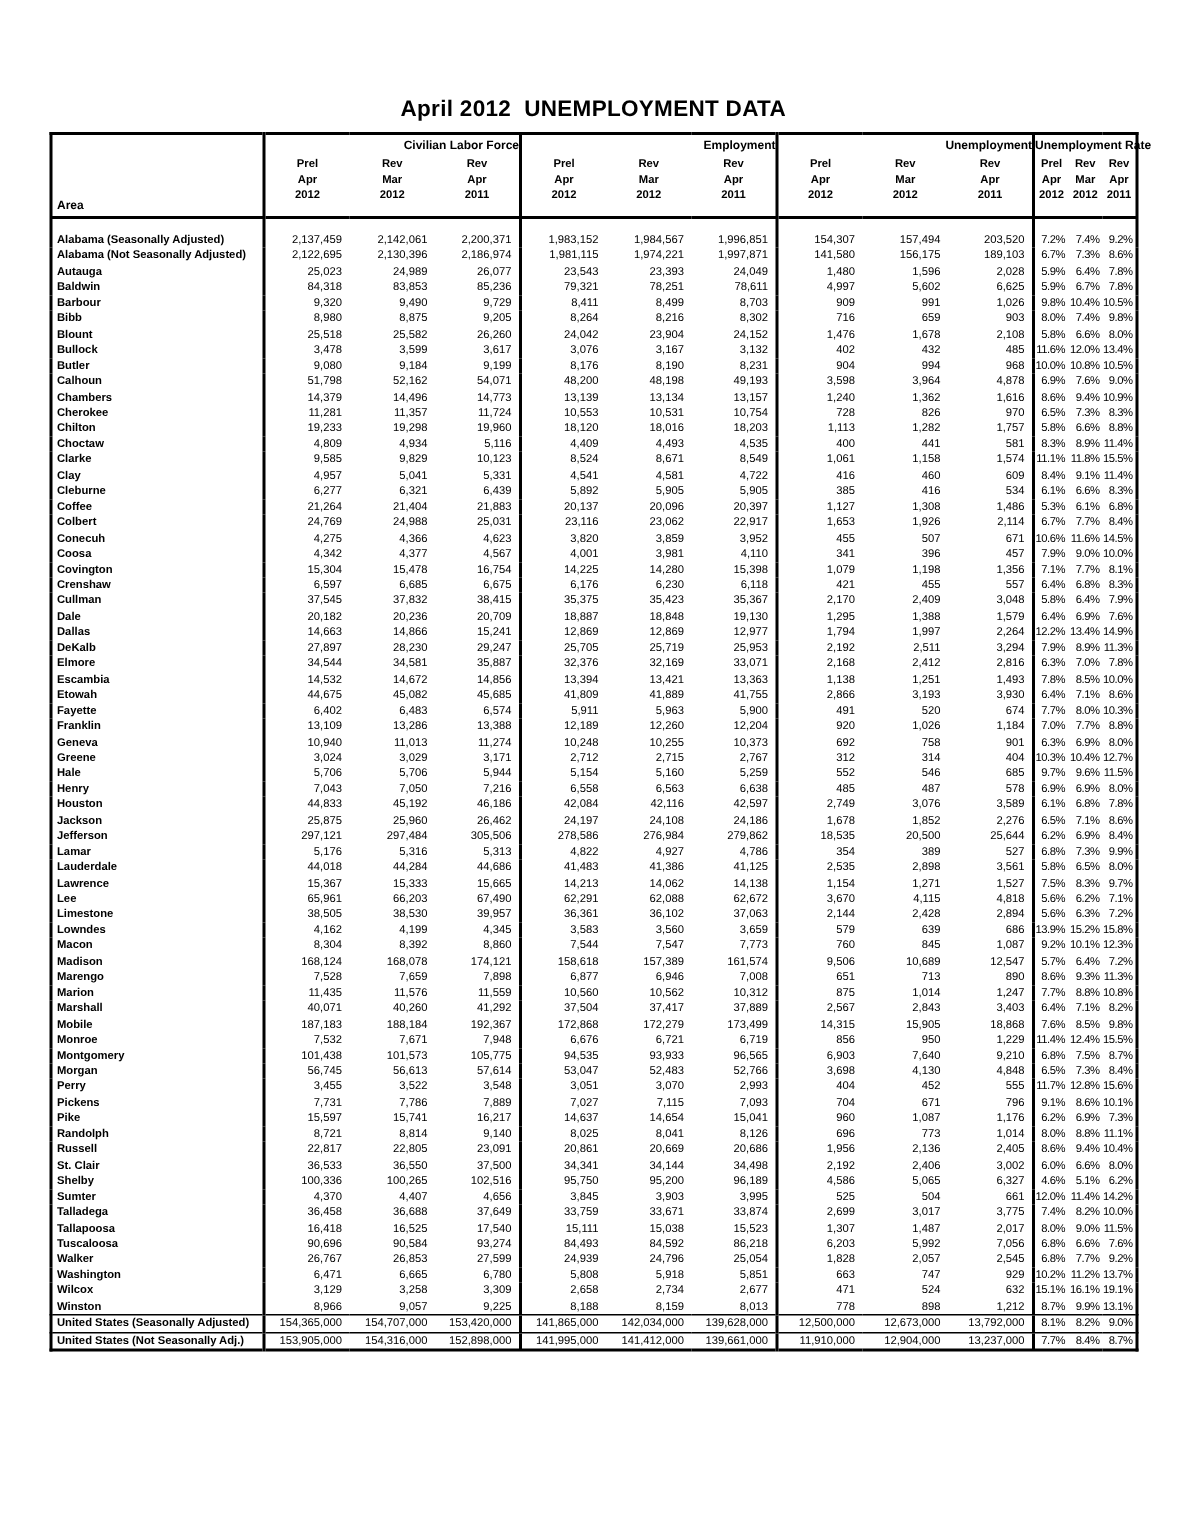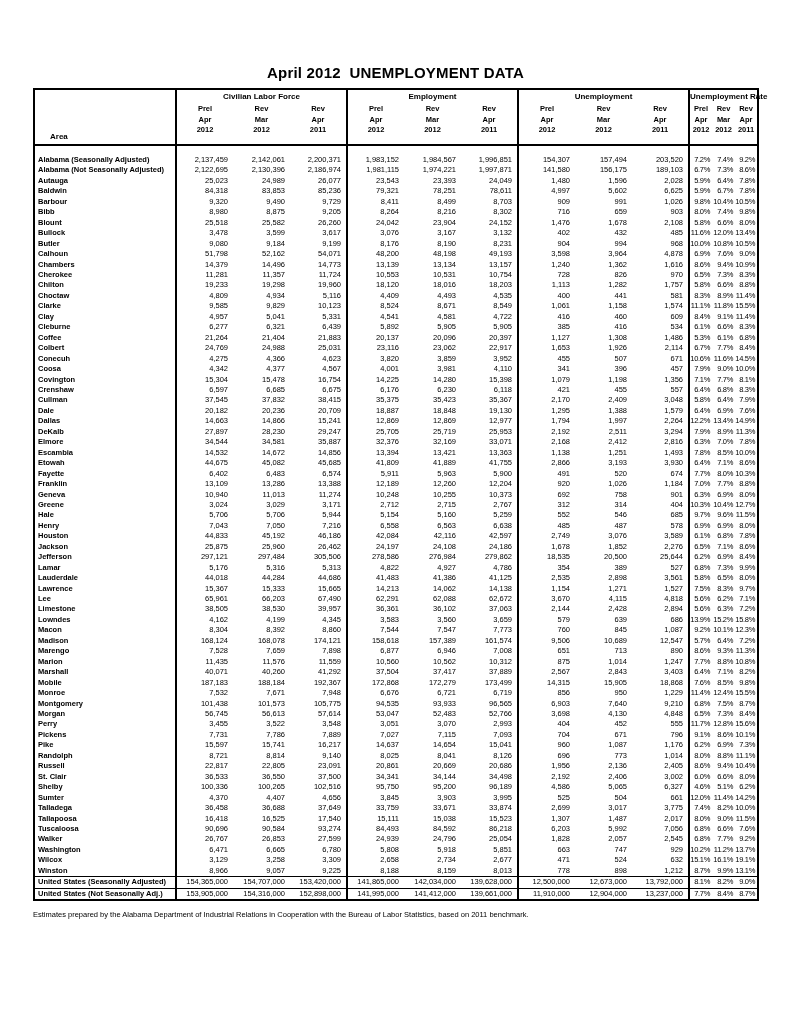--- a/index.html
+++ b/index.html
@@ -36,26 +36,26 @@
   col.c-area { width: 142px; }
   col.c-num  { width: 57px; }
   col.c-rate { width: 23px; }
 
   thead th {
     font-weight: bold;
     padding: 0;
     vertical-align: top;
   }
   thead tr.group-row th { height: 14px; font-size: 8px; line-height: 13px; }
-  th.ghead { text-align: center; white-space: nowrap; overflow: visible; }
+  th.ghead { text-align: right; white-space: nowrap; overflow: visible; }
   th.area-h {
     text-align: left;
     vertical-align: bottom;
     font-size: 8.5px;
-    padding-left: 15px;
+    padding-left: 3px;
     padding-bottom: 1px;
   }
   tr.sub-row th {
     text-align: center;
     font-size: 7.5px;
     line-height: 10.5px;
     white-space: pre-line;
     height: 34px;
     padding-bottom: 6px;
   }
@@ -1222,16 +1222,15 @@
           <td>12,904,000</td>
           <td>13,237,000</td>
           <td class="gs rate">7.7%</td>
           <td class="rate">8.4%</td>
           <td class="rate">8.7%</td>
         </tr>
       </tbody>
   </table>
 
   <div class="notes">
-    <p class="note">Estimates prepared by the Alabama Department of Industrial Relations in Cooperation with the Bureau of Labor Statistics, based on 2011 benchmark.</p>
   </div>
 
 </div>
 
 </body></html>

